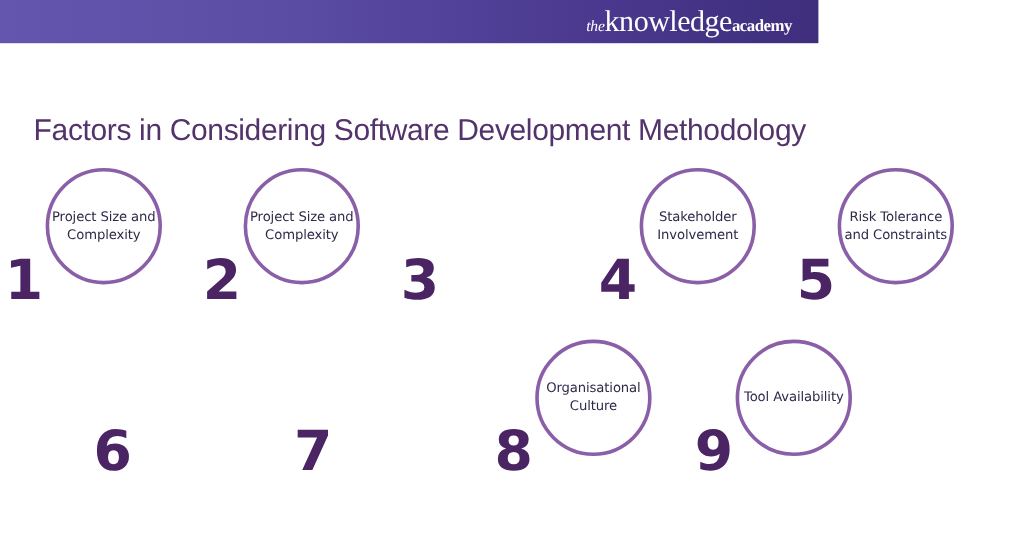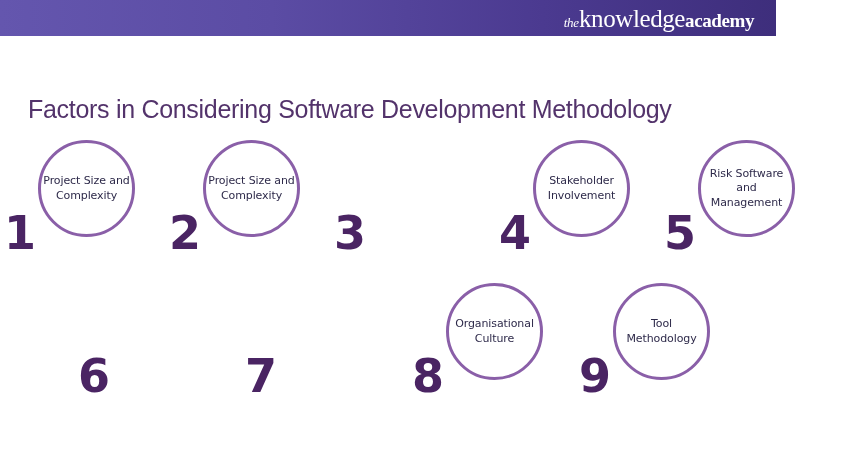--- a/index.html
+++ b/index.html
@@ -14,21 +14,21 @@
     font-family: "Liberation Sans", sans-serif;
     overflow: hidden;
     position: relative;
   }
 
   
   .header-bar {
     position: absolute;
     left: 0;
     top: 0;
-    width: 776px;
+    width: 682px;
     height: 36px;
     background: linear-gradient(to right, #6456AE 0%, #5B4CA4 35%, #4B3A90 70%, #3E2E7C 100%);
     display: flex;
     align-items: center;
     justify-content: flex-end;
   }
   .brand-logo {
     color: #ffffff;
     margin-right: 22px;
     white-space: nowrap;
@@ -43,21 +43,21 @@
     letter-spacing: -0.2px;
   }
   .brand-knowledge {
     font-family: "Liberation Serif", serif;
     font-size: 25px;
     font-weight: 400;
     letter-spacing: -0.4px;
   }
   .brand-academy {
     font-family: "Liberation Serif", serif;
-    font-size: 19px;
+    font-size: 14px;
     font-weight: 700;
     letter-spacing: -0.4px;
   }
 
   
   .page-title {
     position: absolute;
     left: 28px;
     top: 78px;
     font-size: 25px;
@@ -165,21 +165,21 @@
   <div class="factor-item">
     <span class="factor-number">4</span>
     <div class="factor-circle">
       <span class="factor-label">Stakeholder Involvement</span>
     </div>
   </div>
 
   <div class="factor-item">
     <span class="factor-number">5</span>
     <div class="factor-circle">
-      <span class="factor-label">Risk Software and Management</span>
+      <span class="factor-label">Risk Tolerance and Constraints</span>
     </div>
   </div>
 
 </div>
 
 <div class="row row-two">
 
   <div class="factor-item">
     <span class="factor-number">6</span>
   </div>
@@ -191,17 +191,17 @@
   <div class="factor-item">
     <span class="factor-number">8</span>
     <div class="factor-circle">
       <span class="factor-label">Organisational Culture</span>
     </div>
   </div>
 
   <div class="factor-item">
     <span class="factor-number">9</span>
     <div class="factor-circle">
-      <span class="factor-label">Tool Methodology</span>
+      <span class="factor-label">Tool Availability</span>
     </div>
   </div>
 
 </div>
 
 </body></html>

